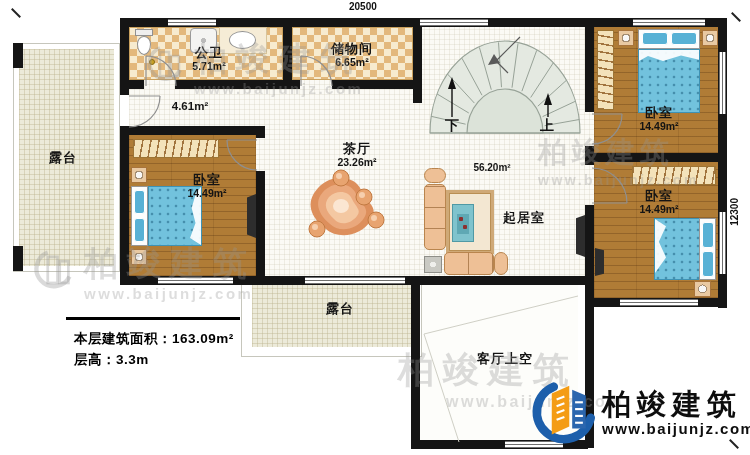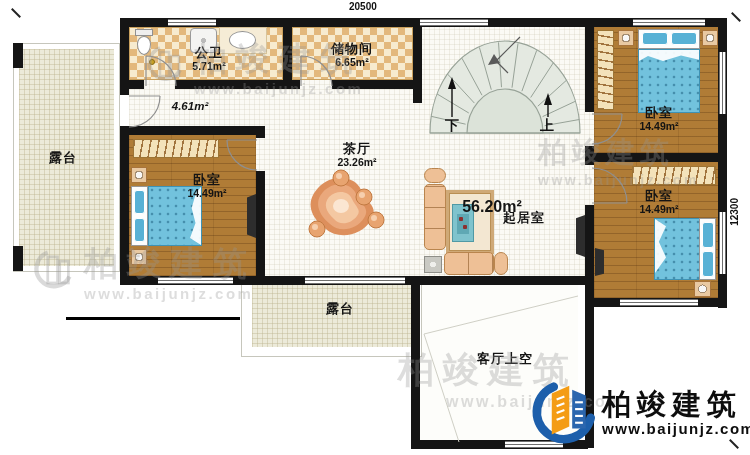--- a/index.html
+++ b/index.html
@@ -246,28 +246,28 @@
 
   <div class="lbl" style="left:209px;top:45px;">
     <div class="nm">公卫</div>
     <div class="ar">5.71m²</div>
   </div>
   <div class="lbl" style="left:352px;top:41px;">
     <div class="nm">储物间</div>
     <div class="ar">6.65m²</div>
   </div>
   <div class="lbl" style="left:190px;top:100px;">
-    <div class="ar" style="font-size:11.5px;font-style:italic;">4.61m²</div>
+    <div class="ar" style="font-size:11.5px;">4.61m²</div>
   </div>
   <div class="lbl" style="left:357px;top:141px;">
     <div class="nm">茶厅</div>
     <div class="ar">23.26m²</div>
   </div>
   <div class="lbl" style="left:492px;top:162px;">
-    <div class="ar" style="font-size:16px;margin-top:36px;">56.20m²</div>
+    <div class="ar" style="font-size:10px;">56.20m²</div>
   </div>
   <div class="lbl" style="left:524px;top:210px;">
     <div class="nm">起居室</div>
   </div>
   <div class="lbl" style="left:207px;top:172px;">
     <div class="nm">卧室</div>
     <div class="ar">14.49m²</div>
   </div>
   <div class="lbl" style="left:659px;top:105px;">
     <div class="nm">卧室</div>
@@ -325,20 +325,22 @@
     <div class="col">
       <div class="t" style="font-size:36px;">柏竣建筑</div>
       <div class="u" style="font-size:16px;margin-left:48px;">www.baijunjz.com</div>
     </div>
   </div>
 
   <div id="titleblock">
     <div class="row">
     </div>
     <div class="rule"></div>
+    <div class="meta">本层建筑面积：163.09m²</div>
+    <div class="meta">层高：3.3m</div>
   </div>
 
   <div id="logo">
     <svg width="74" height="70" viewBox="0 0 75 72">
       <path d="M30,9 A28,28 0 1 0 68,41" fill="none" stroke="#1d5fab" stroke-width="9" stroke-linecap="round"></path>
       <polygon points="28,16 46,8 46,50 28,58" fill="#f49c15"></polygon>
       <polygon points="49,12 63,18 63,52 49,52" fill="#2b66ae"></polygon>
       <g stroke="#fff" stroke-width="2.2">
         <line x1="33" y1="22" x2="41" y2="19"></line>
           <line x1="33" y1="29" x2="41" y2="26"></line>

